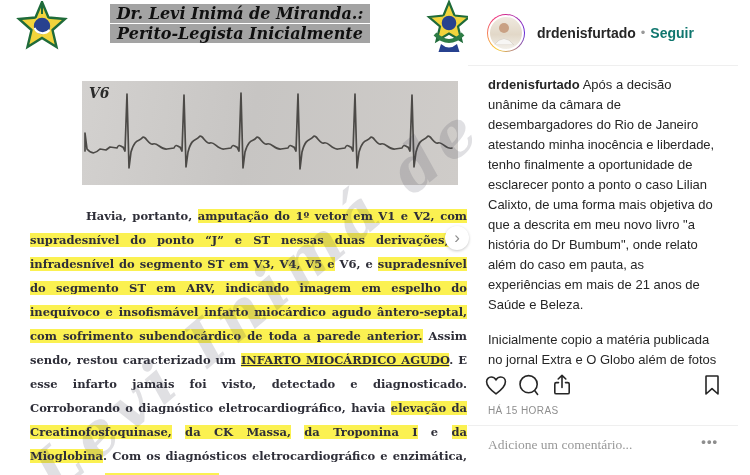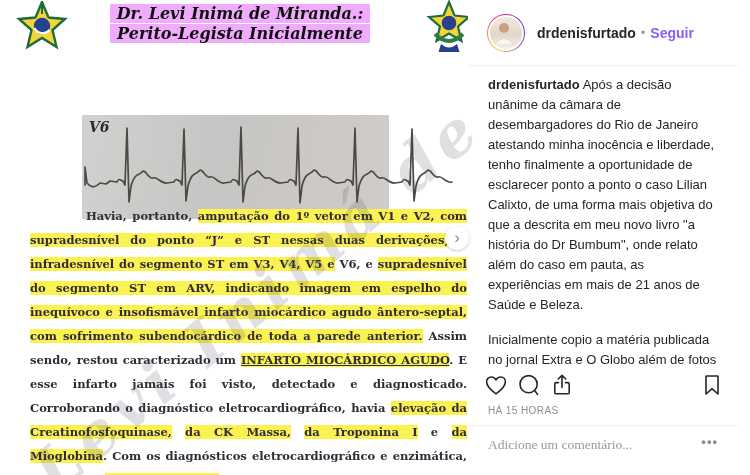--- a/index.html
+++ b/index.html
@@ -6,26 +6,26 @@
   .app{position:relative;width:750px;height:475px;background:#fff;overflow:hidden;
        font-family:"Liberation Sans",sans-serif;color:#262626;}
 
   
   .media{position:absolute;left:0;top:0;width:480px;height:475px;background:#fff;overflow:hidden;}
   .doc{position:absolute;inset:0;}
   .emblem{position:absolute;}
   .emblem-left{left:15px;top:1px;}
   .emblem-right{left:423px;top:0px;}
   .letterhead{position:absolute;left:0;right:0;top:4px;text-align:center;}
-  .letterhead div{display:inline-block;background:#f0abfc;color:#101010;
+  .letterhead div{display:inline-block;background:#a3a3a3;color:#101010;
       font-family:"DejaVu Serif",serif;font-weight:bold;font-style:italic;
       font-size:16px;line-height:19px;padding:0 7px;margin-bottom:1px;}
   .letterhead .lh-row{display:block;background:none;padding:0;margin:0;}
-  .ecg{position:absolute;left:82px;top:81px;width:307px;height:104px;
-      background:linear-gradient(100deg,#d3d1cf 0%,#c7c5c3 45%,#cfccc9 100%);margin-top:34px;}
+  .ecg{position:absolute;left:82px;top:81px;width:376px;height:104px;
+      background:linear-gradient(100deg,#d3d1cf 0%,#c7c5c3 45%,#cfccc9 100%);}
   .ecg-label{position:absolute;left:7px;top:4px;font-family:"DejaVu Serif",serif;
       font-weight:bold;font-style:italic;font-size:14px;color:#2b2b2b;}
   .doc-body{position:absolute;left:30px;top:204px;width:437px;margin:0;
       font-family:"DejaVu Serif",serif;font-weight:bold;font-size:11.5px;
       line-height:24px;color:#2e2e38;text-align:justify;text-indent:56px;}
   .doc-body .hl{background:#fbf151;}
   .doc-body .ul{text-decoration:underline;}
   .watermark{position:absolute;left:18px;top:452px;transform:rotate(-40deg);
       transform-origin:0 0;white-space:nowrap;font-family:"DejaVu Serif",serif;
       font-weight:bold;font-style:italic;font-size:62px;letter-spacing:7px;
@@ -40,21 +40,21 @@
   .sb-header{height:66px;box-sizing:border-box;border-bottom:1px solid #efefef;
       display:flex;align-items:center;padding:0 16px 0 19px;}
   .avatar-ring{width:38px;height:38px;border-radius:50%;flex:0 0 38px;
       background:conic-gradient(from 210deg,#f9ce34,#ee2a7b,#6228d7,#f9ce34);
       display:flex;align-items:center;justify-content:center;cursor:pointer;}
   .avatar{width:32px;height:32px;border-radius:50%;border:2px solid #fff;overflow:hidden;
       background:linear-gradient(180deg,#efe9df 0%,#e2d8c8 55%,#f2efe9 100%);position:relative;}
   .avatar svg{position:absolute;left:0;top:0;}
   .sb-user{margin-left:12px;font-size:14px;font-weight:bold;color:#262626;cursor:pointer;}
   .sb-dot{margin:0 5px;color:#999;font-size:13px;}
-  .sb-follow{color:#8b5cf6;font-weight:bold;font-size:14px;border:none;background:none;
+  .sb-follow{color:#0f766e;font-weight:bold;font-size:14px;border:none;background:none;
       padding:0;cursor:pointer;}
   .sb-caption{position:absolute;top:66px;left:0;right:0;bottom:108px;
       padding:9px 19px 0 20px;overflow:hidden;font-size:13px;line-height:20px;}
   .sb-caption p{margin:0 0 15px 0;}
   .cap-user{font-weight:bold;cursor:pointer;}
   .sb-bottom{position:absolute;left:0;right:0;bottom:0;height:108px;}
   .icons-row{display:flex;align-items:center;padding:4px 14px 2px 16px;height:28px;}
   .icons-row .act{border:none;background:none;padding:0;margin:0 9px 0 0;cursor:pointer;
       width:24px;height:24px;}
   .icons-row .save{margin:0 0 0 auto;}

